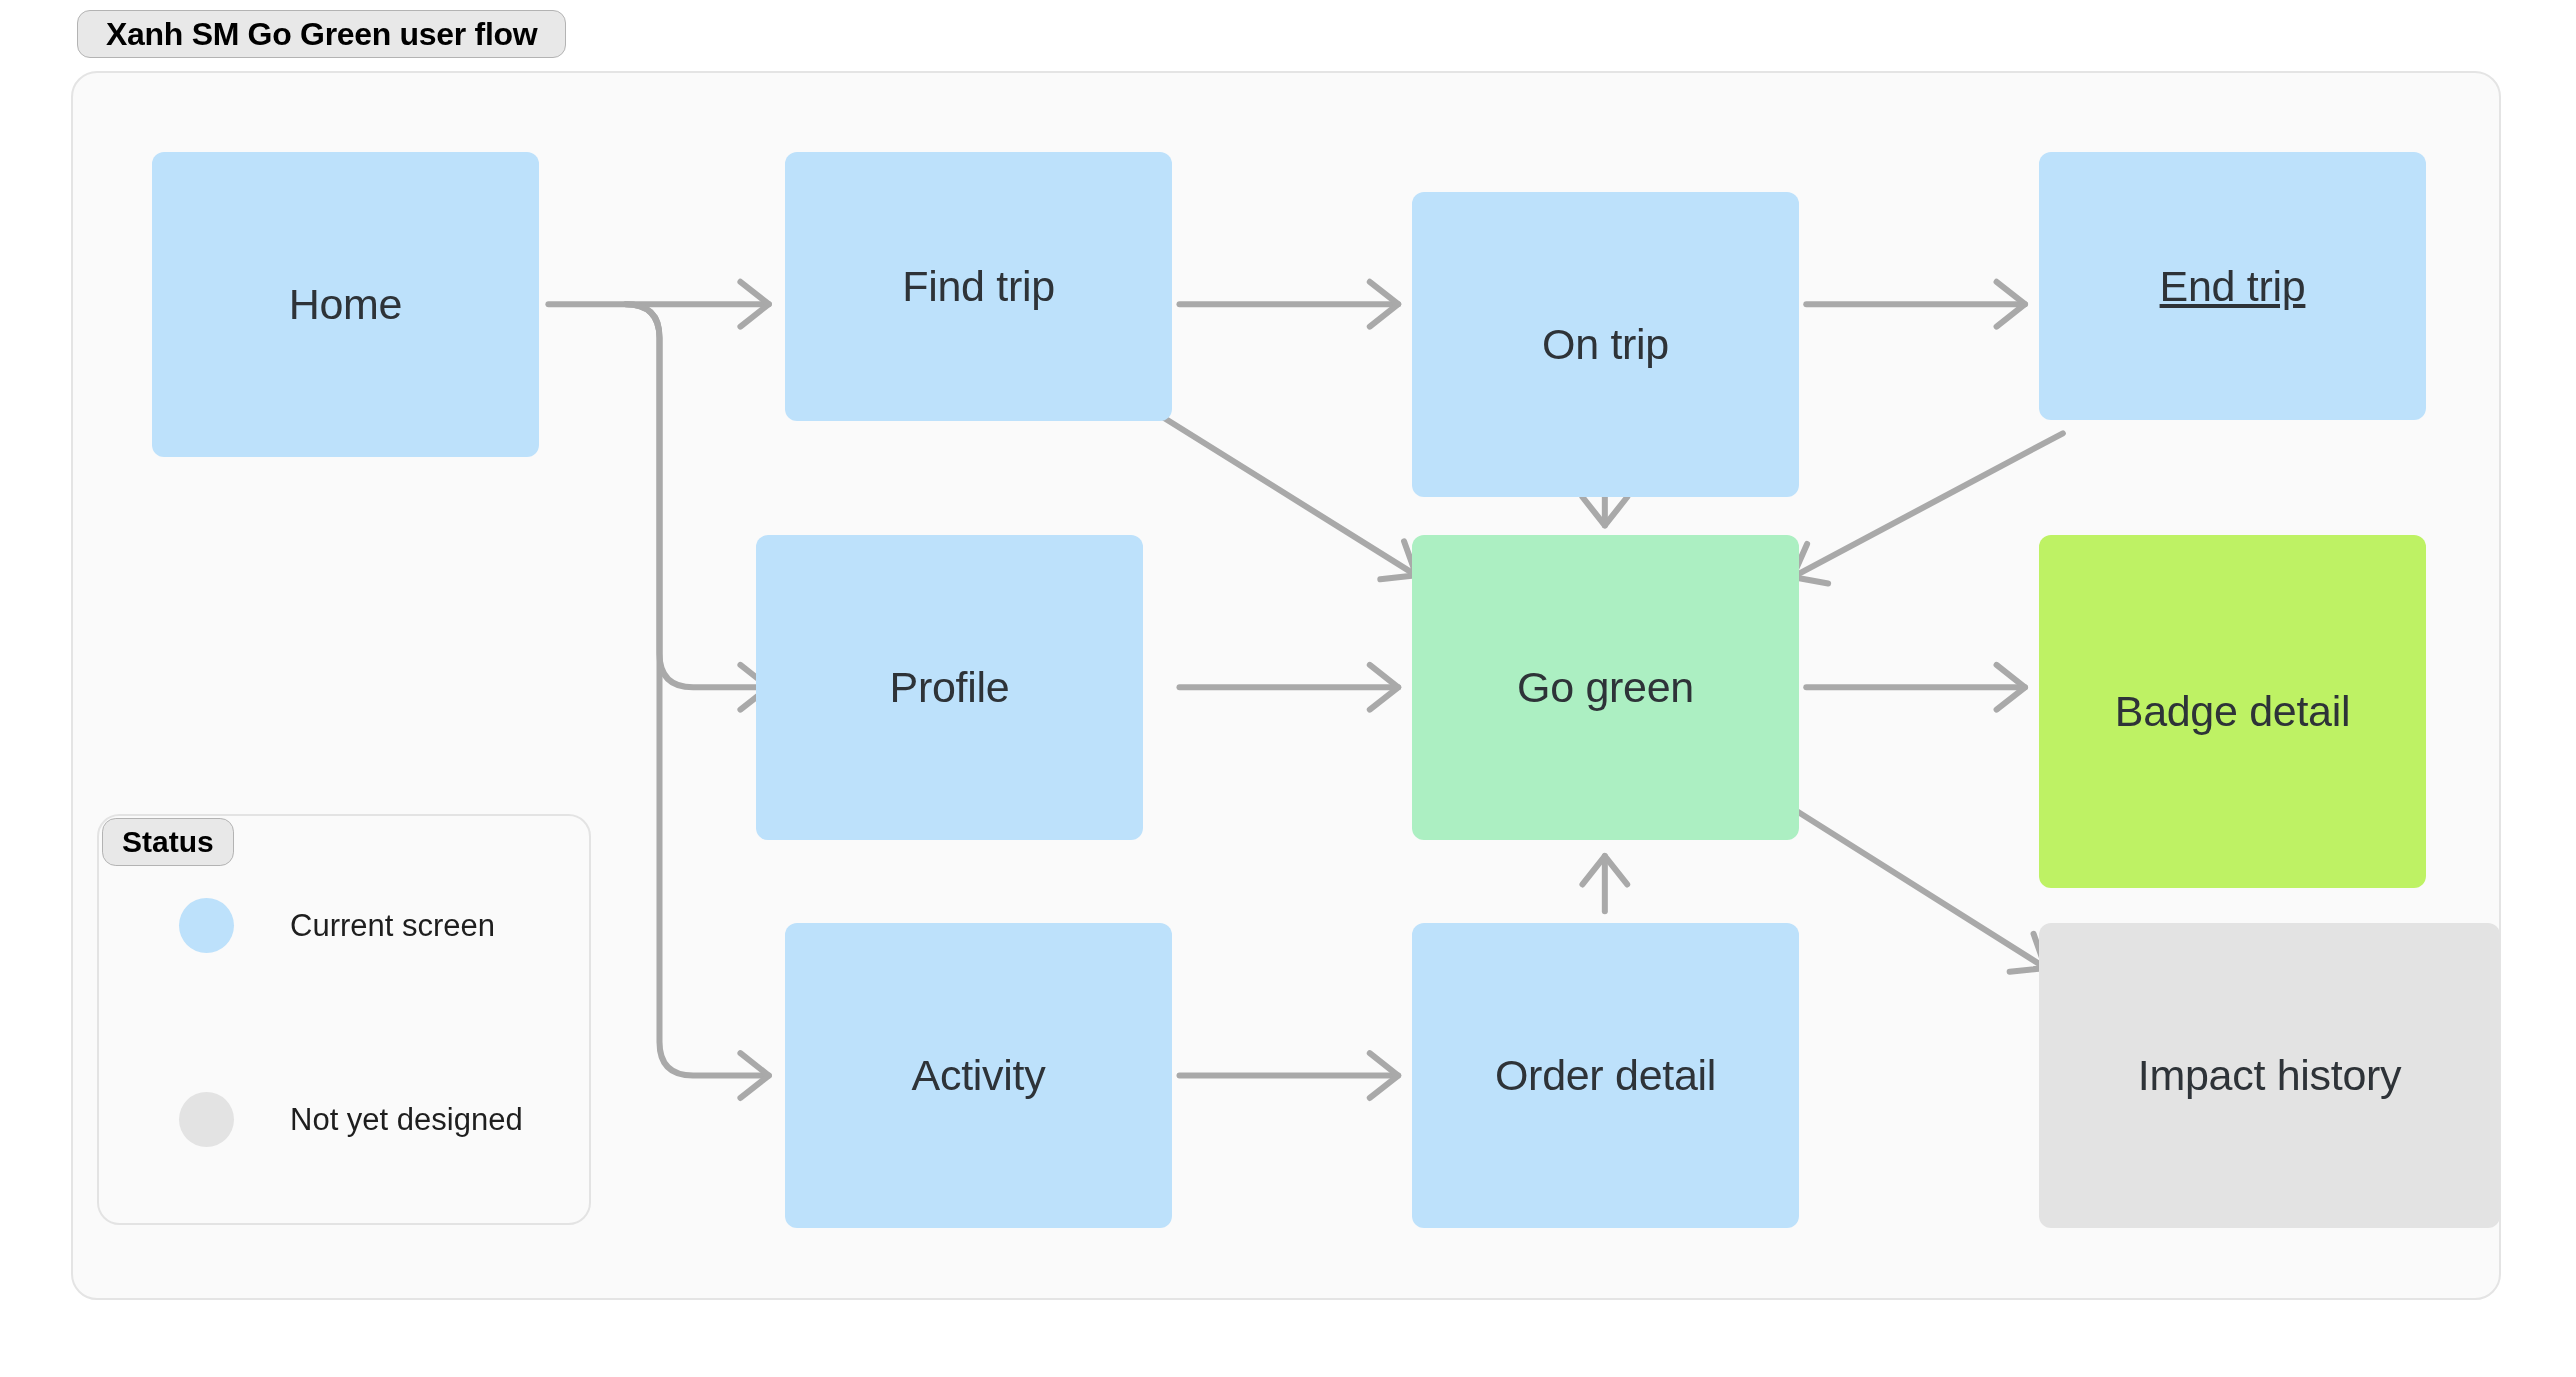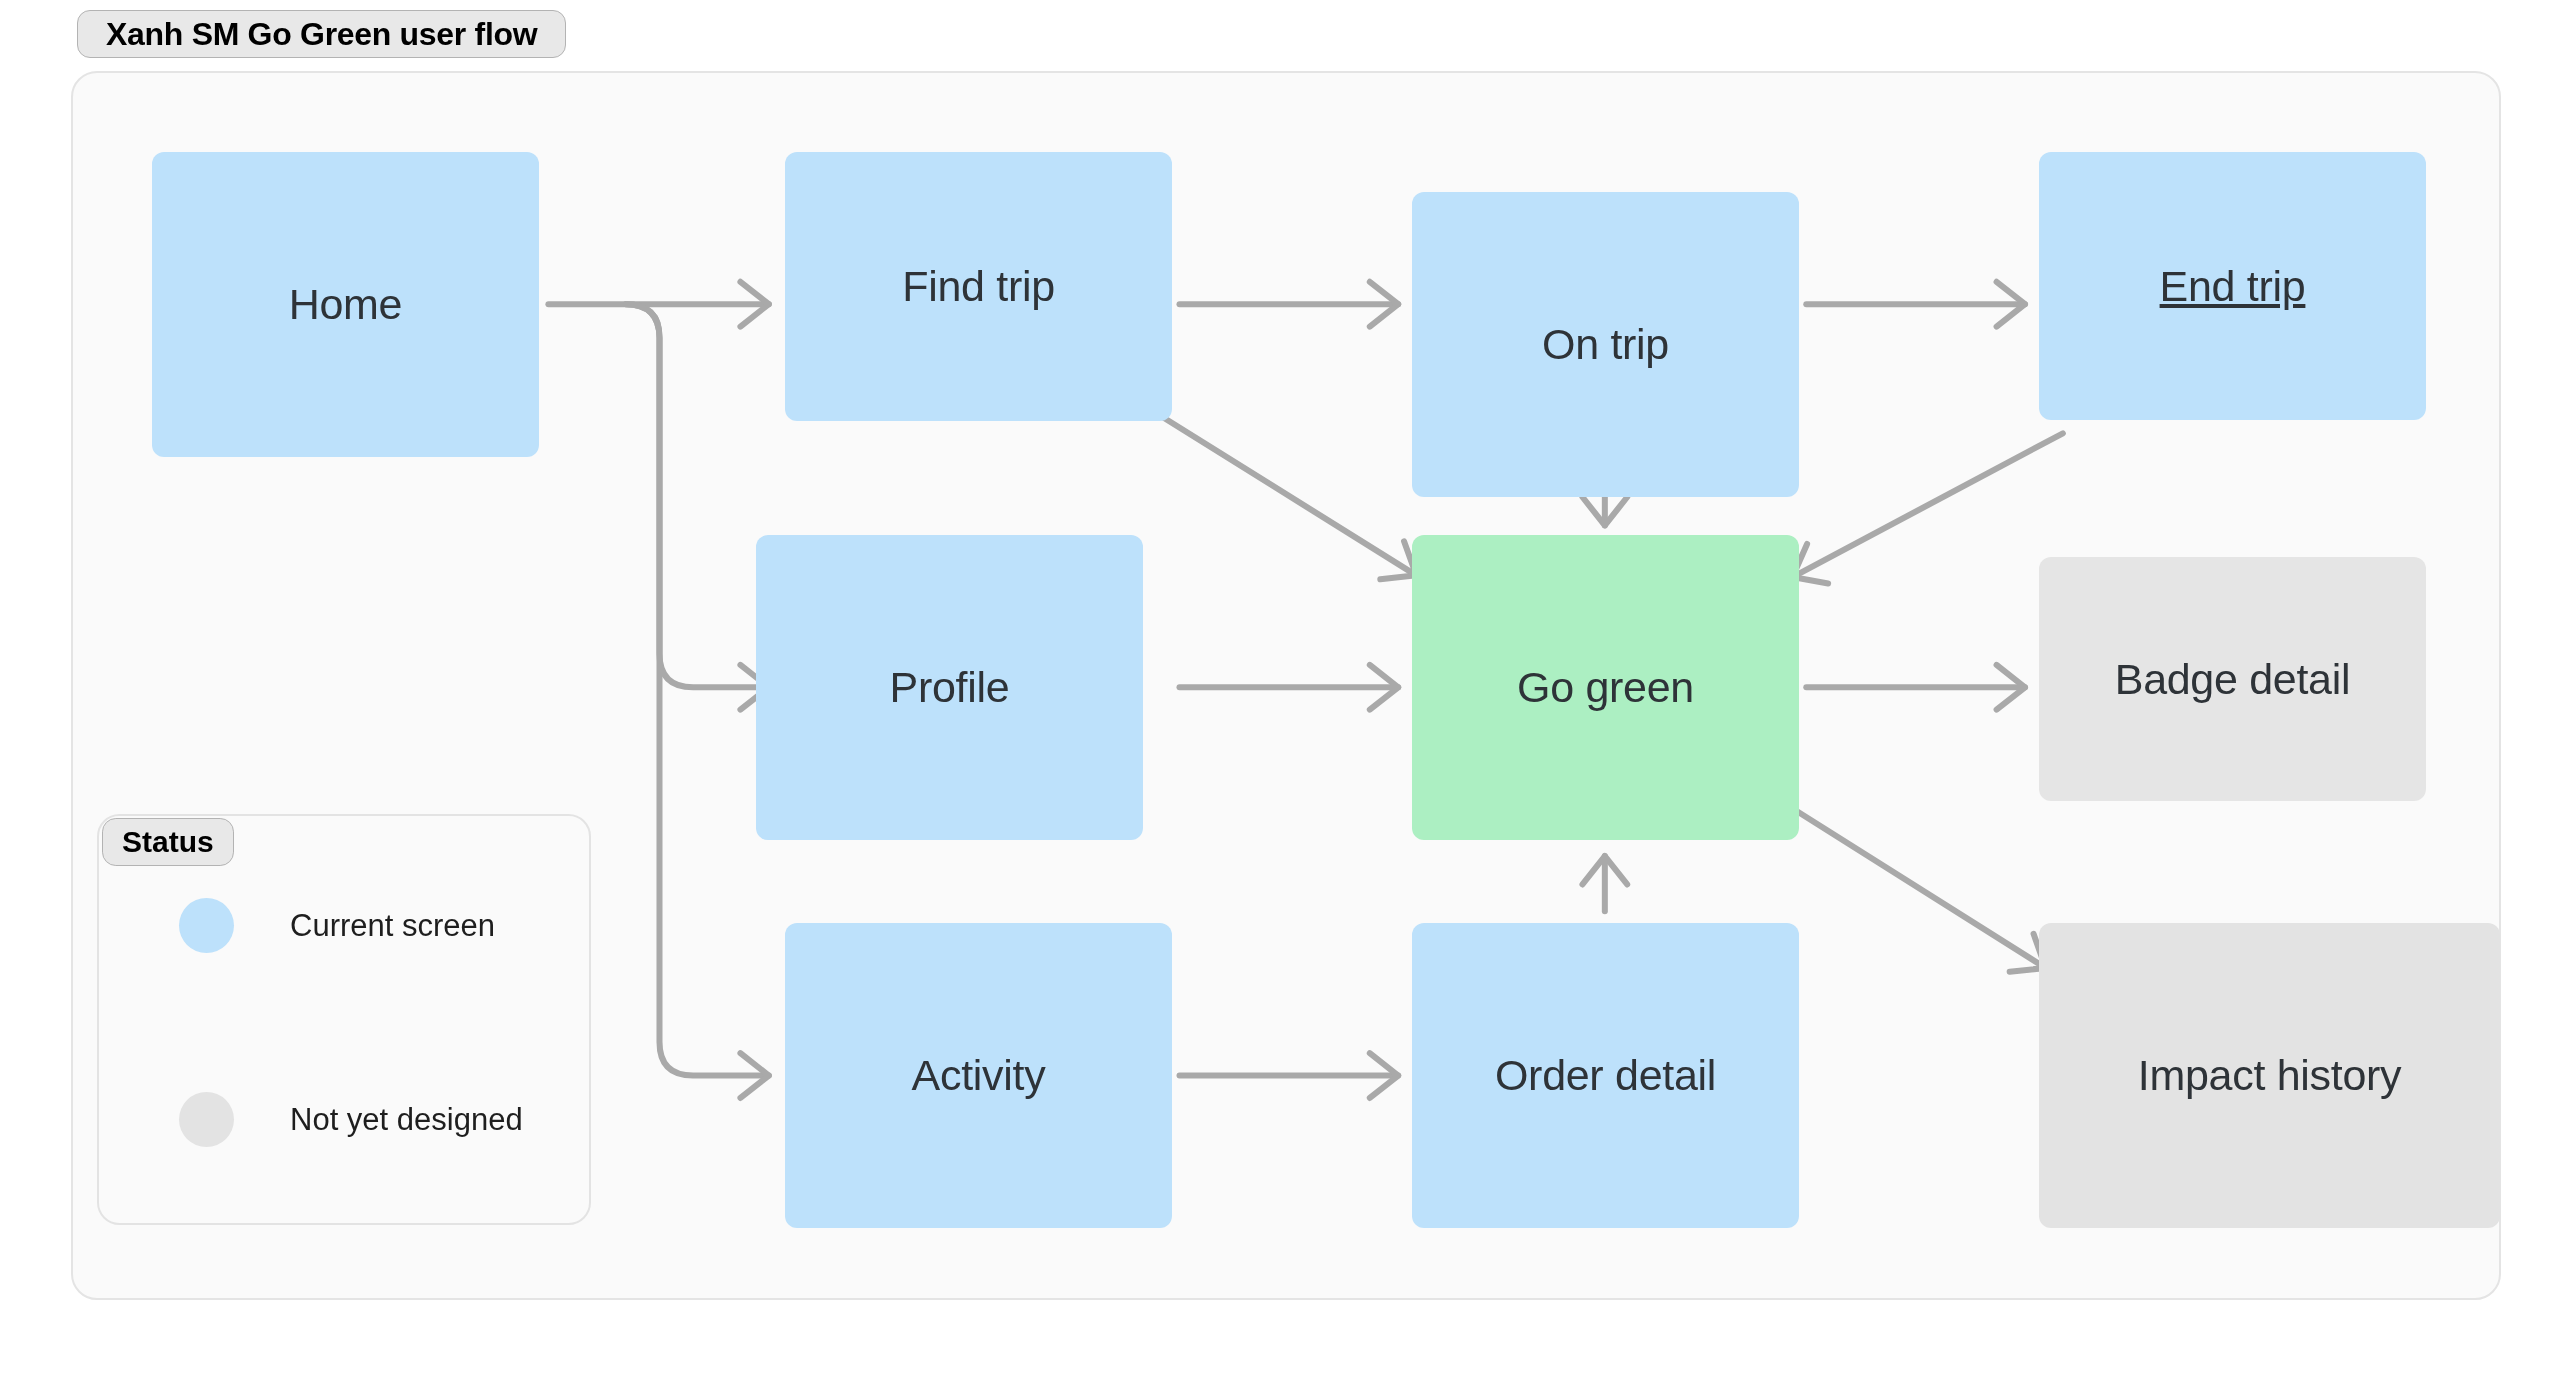--- a/index.html
+++ b/index.html
@@ -148,21 +148,21 @@
       </div>
       <div class="node" style="left: 2039px; top: 152px; width: 387px; height: 268px; background: rgb(189, 225, 251); text-decoration: underline;">
         <span>End trip</span>
       </div>
       <div class="node" style="left: 756px; top: 535px; width: 387px; height: 305px; background: rgb(189, 225, 251);">
         <span>Profile</span>
       </div>
       <div class="node" style="left: 1412px; top: 535px; width: 387px; height: 305px; background: rgb(172, 239, 194);">
         <span>Go green</span>
       </div>
-      <div class="node" style="left: 2039px; top: 557px; width: 387px; height: 244px; background: #e5e5e5;">
+      <div class="node" style="left: 2039px; top: 535px; width: 387px; height: 353px; background: #bef264;">
         <span>Badge detail</span>
       </div>
       <div class="node" style="left: 785px; top: 923px; width: 387px; height: 305px; background: rgb(189, 225, 251);">
         <span>Activity</span>
       </div>
       <div class="node" style="left: 1412px; top: 923px; width: 387px; height: 305px; background: rgb(189, 225, 251);">
         <span>Order detail</span>
       </div>
       <div class="node" style="left: 2039px; top: 923px; width: 461px; height: 305px; background: rgb(227, 227, 227);">
         <span>Impact history</span>

